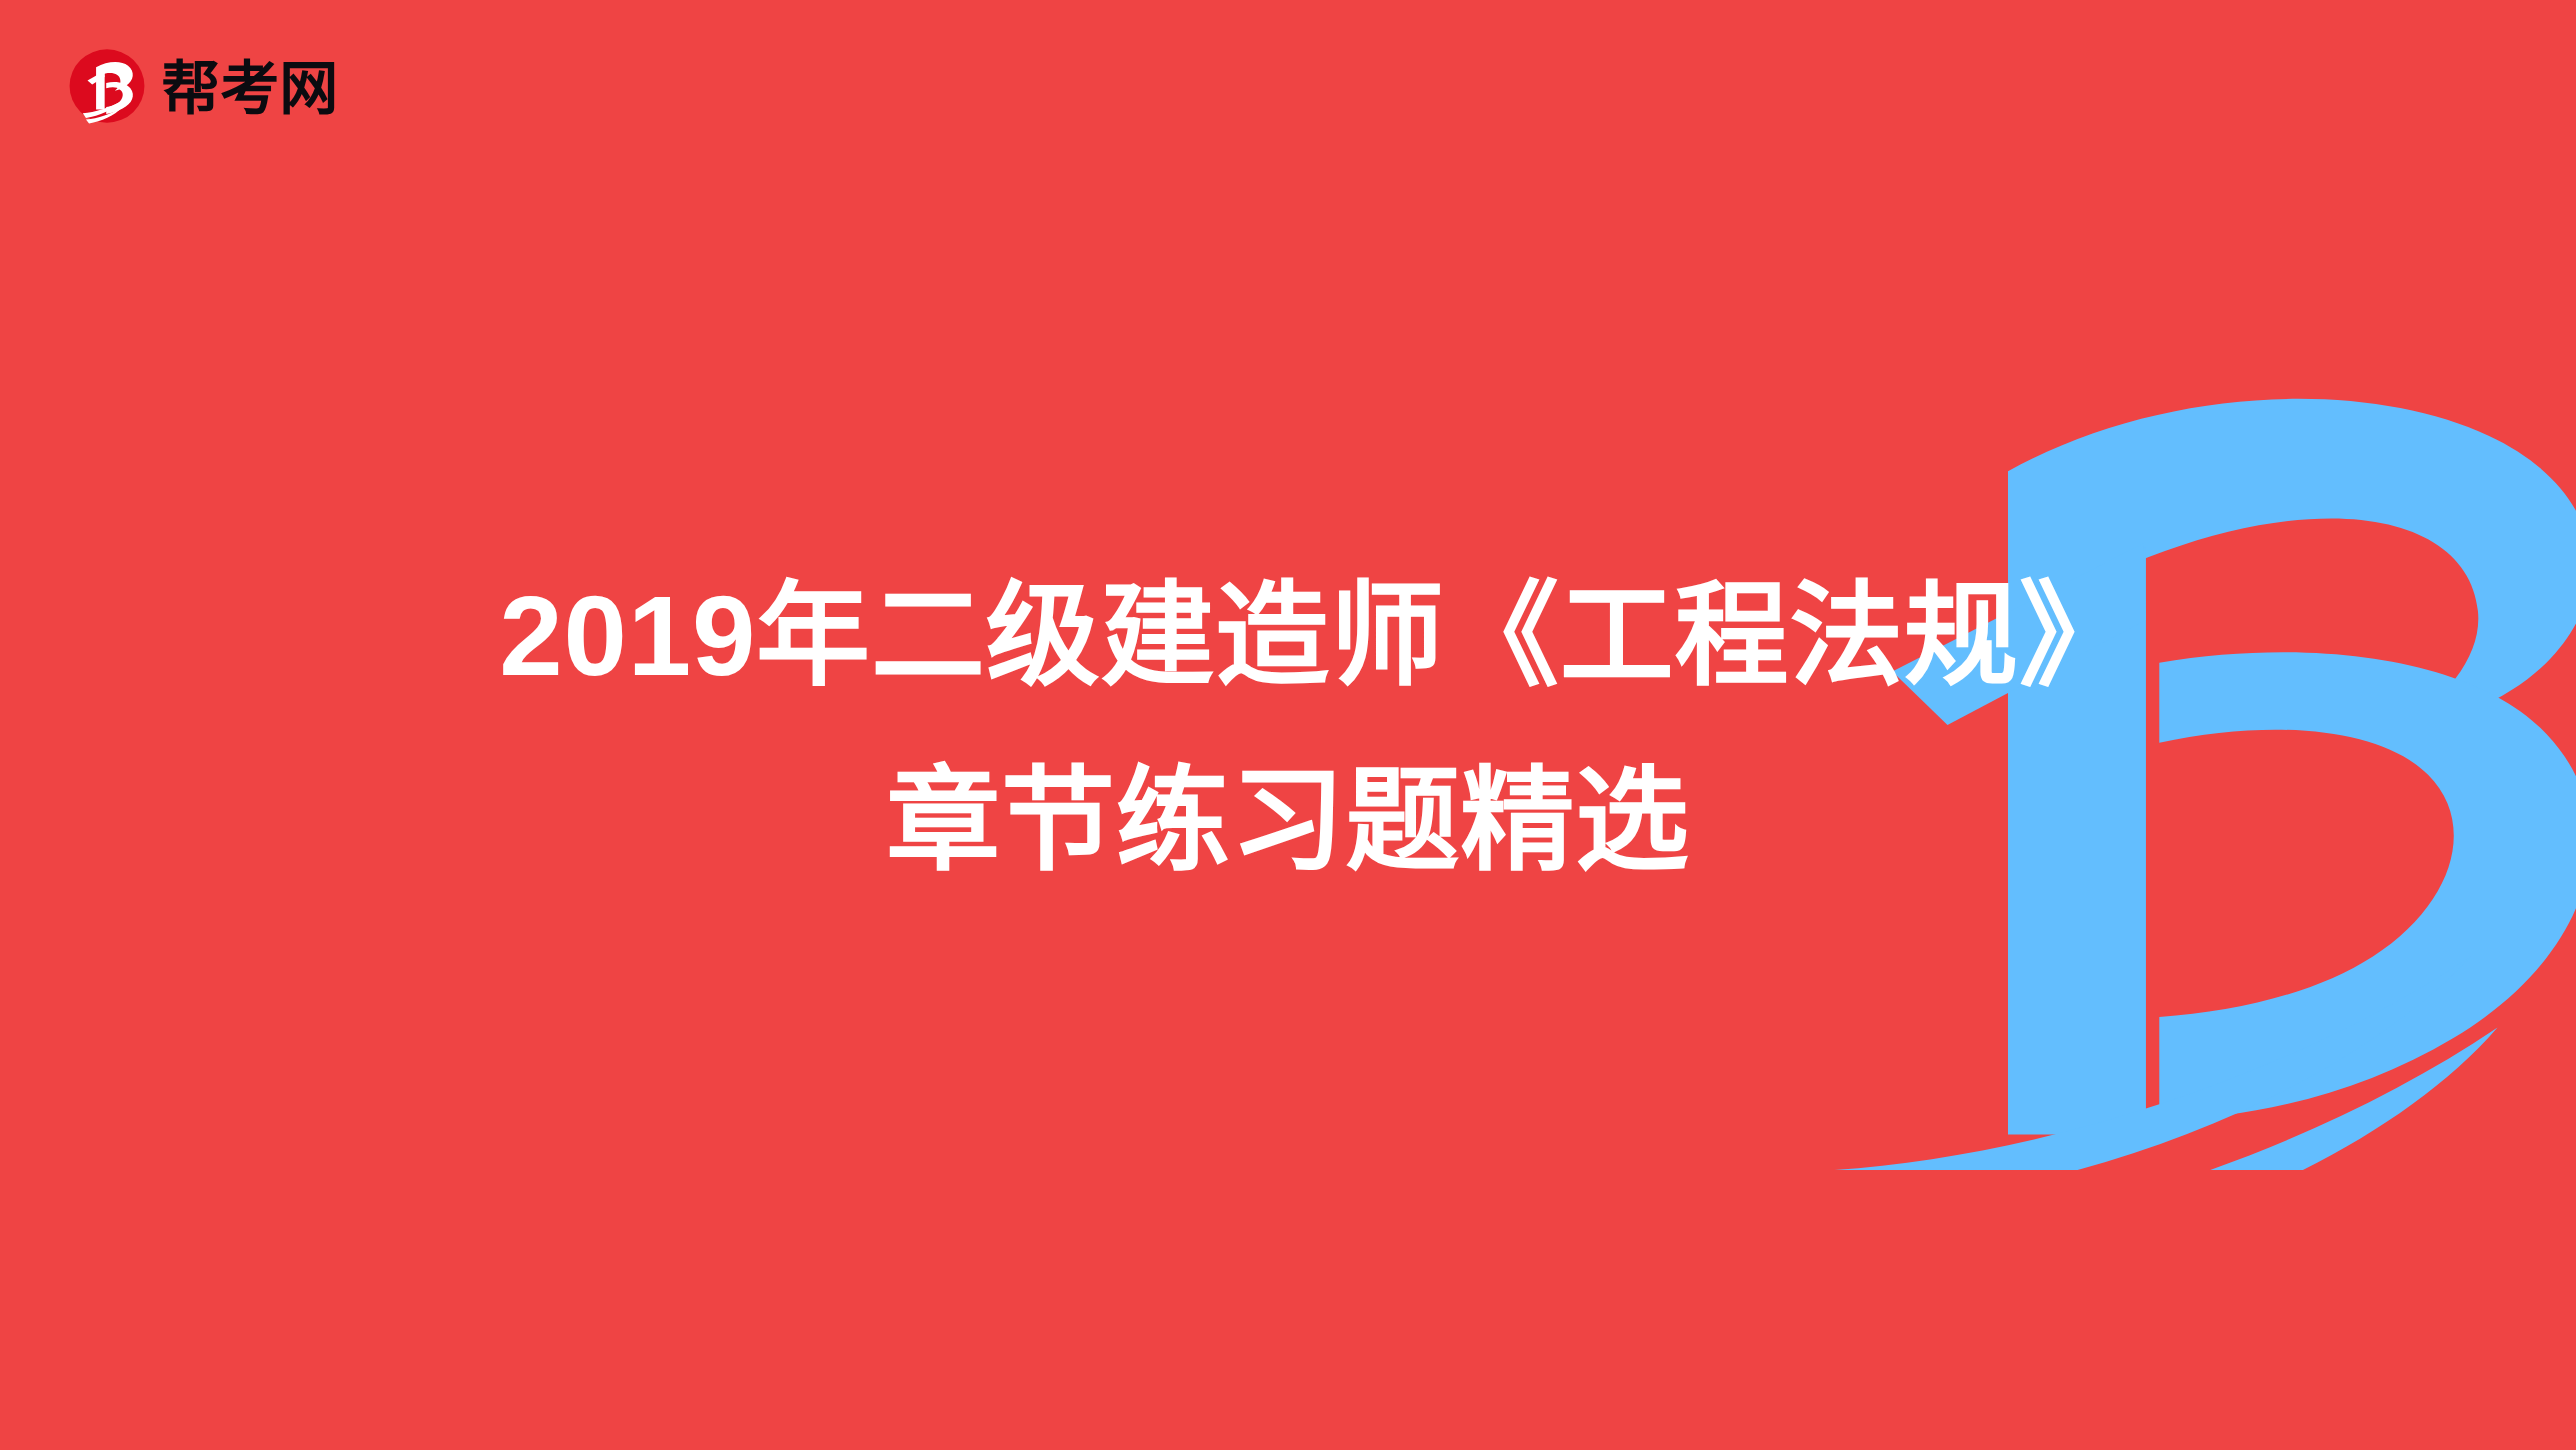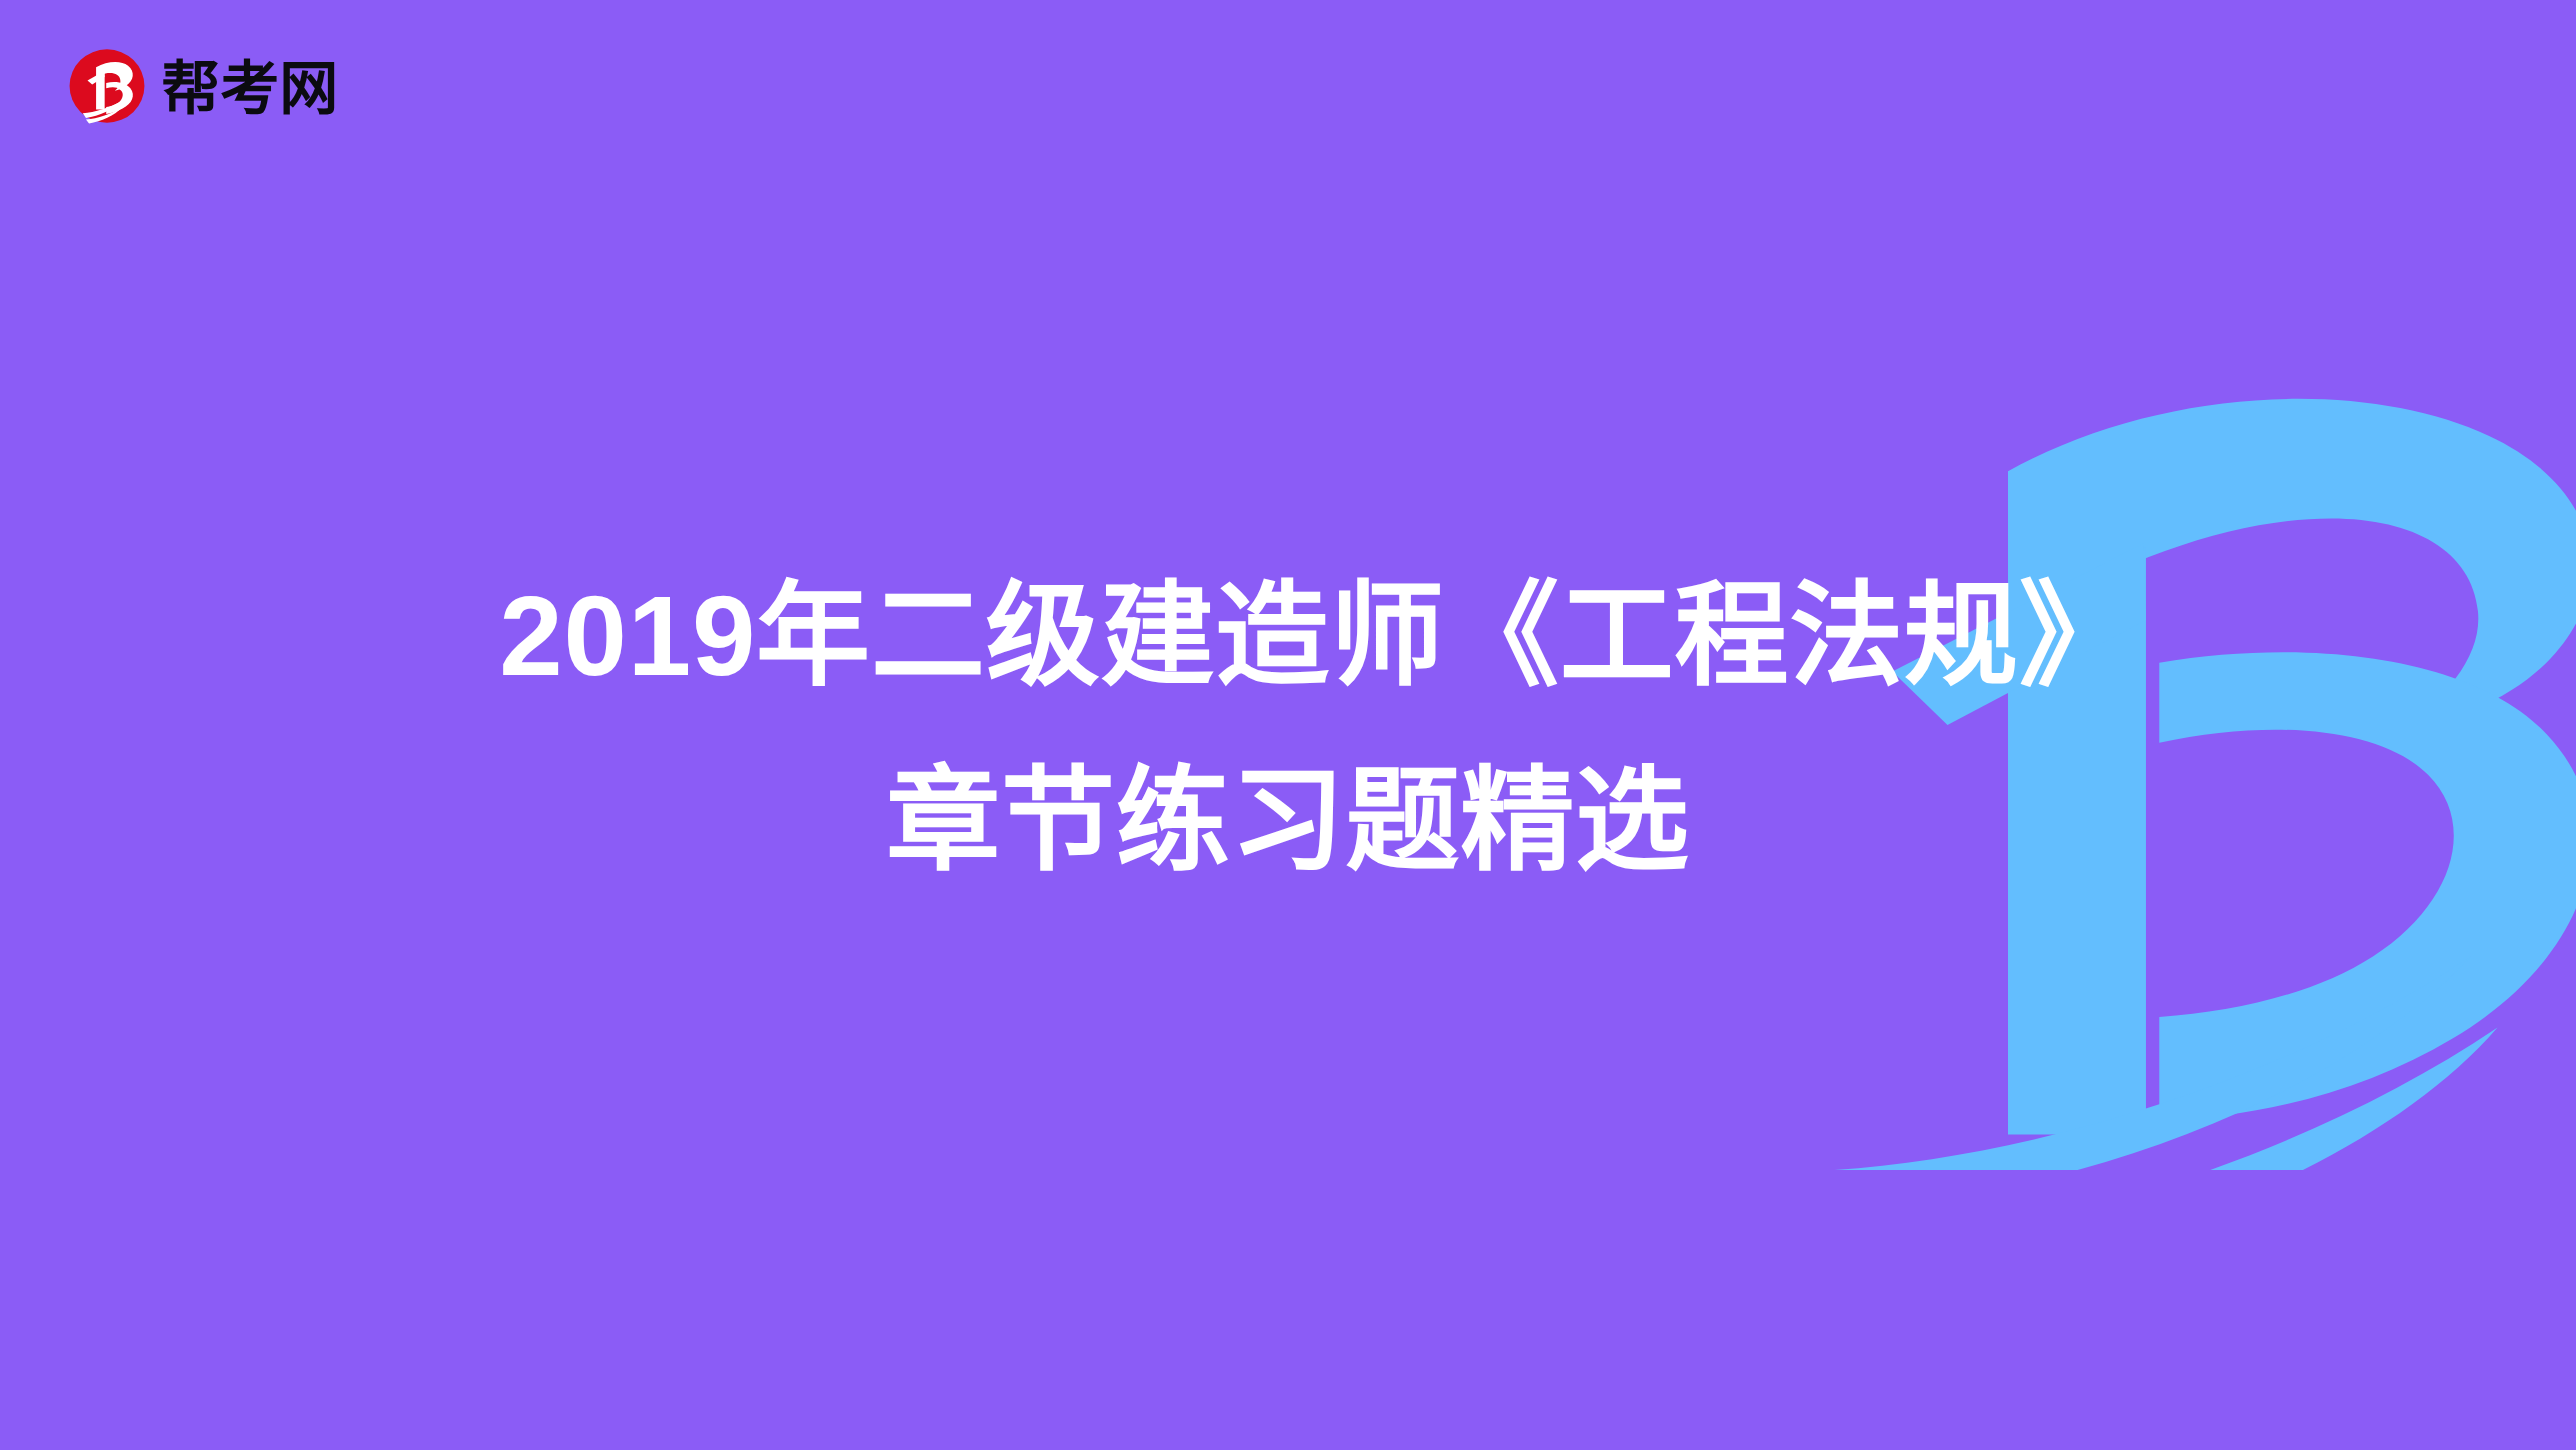--- a/index.html
+++ b/index.html
@@ -78,21 +78,21 @@
     letter-spacing: 0.8px;
     margin: 0;
     transform: translateY(3.4px);
     white-space: normal;
     word-break: break-all;
   }
 </style>
 </head>
 <body>
 
-<div id="stage" style="background: #8b5cf6;">
+<div id="stage" style="background: #ef4444;">
 
   <svg id="watermark" viewBox="0 0 1000 1000" aria-hidden="true">
     <g fill="#63befe">
 
       <path d="M300 215
                C470 120 700 110 840 175
                C965 233 990 345 905 430
                C862 472 800 497 733 508
                C795 470 833 420 828 372
                C821 305 757 268 663 268

